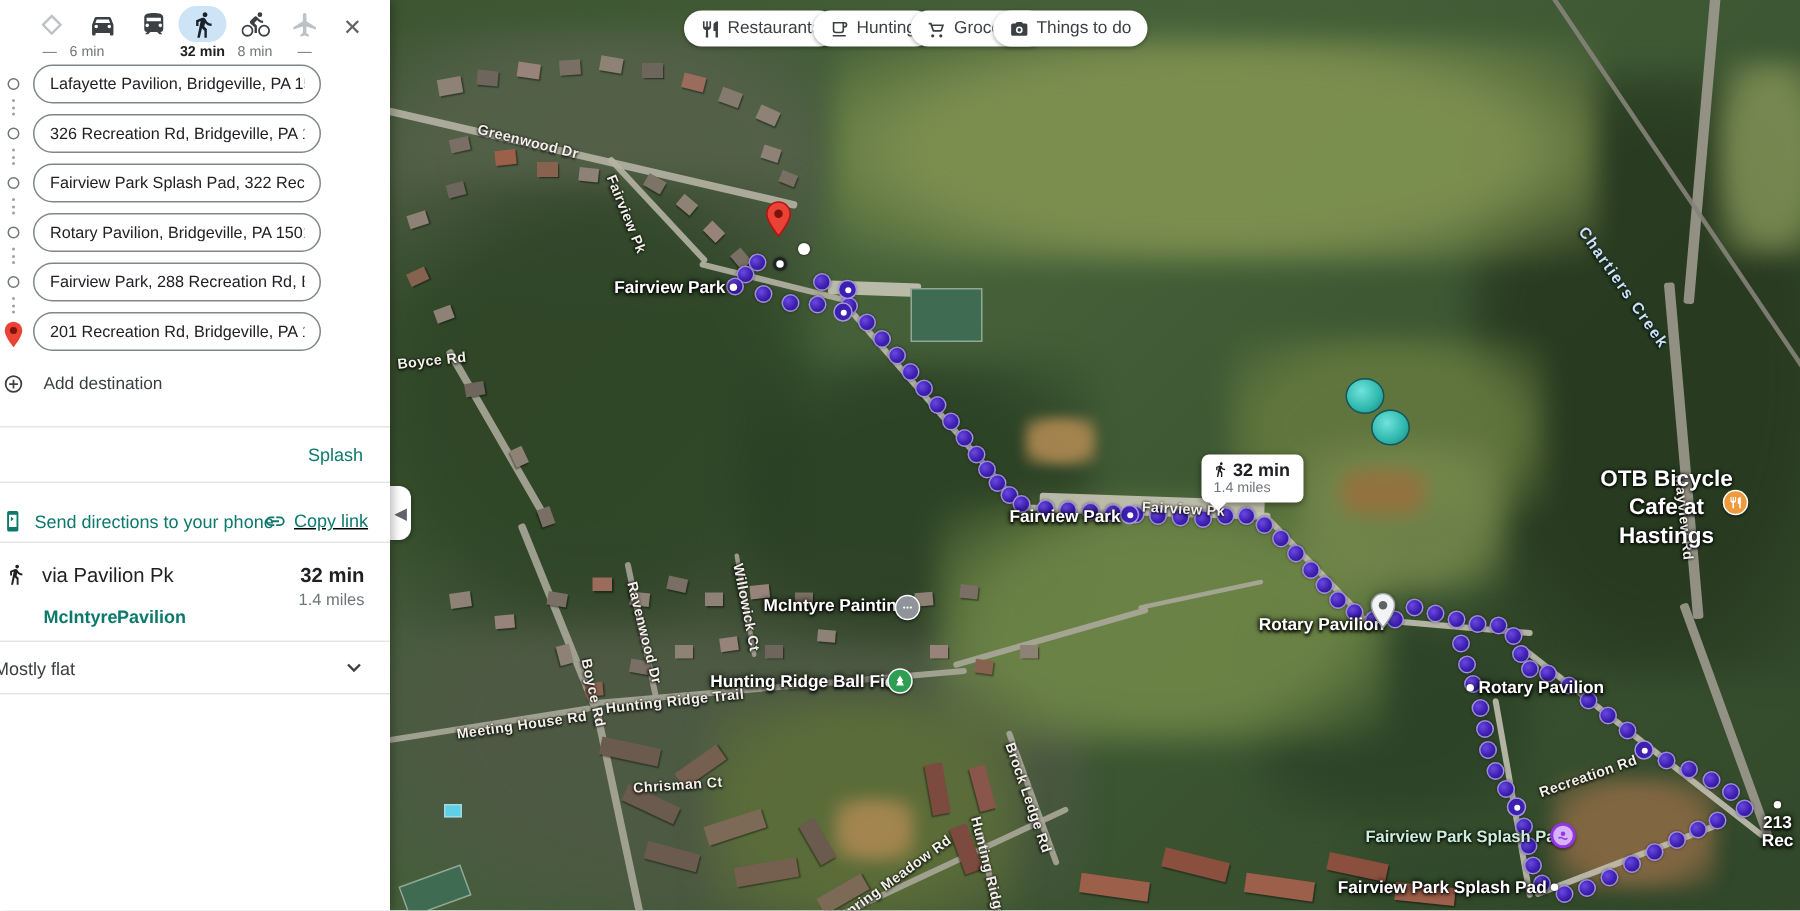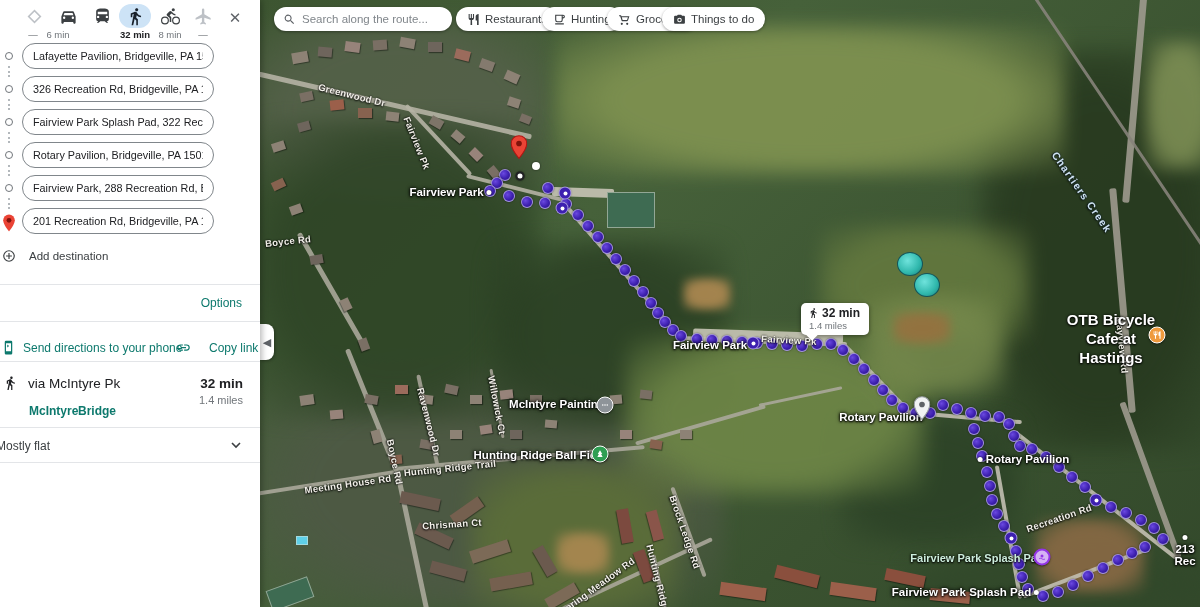--- a/index.html
+++ b/index.html
@@ -21,21 +21,21 @@
   .rail-pin { position:absolute; left:2px; }
   .add-dest-row { position:absolute; top:249px; left:2px; display:flex; align-items:center; gap:13px; cursor:pointer; }
   .add-dest-row svg { width:14px; height:14px; }
   .add-label { font-size:11.5px; color:#3c4043; }
   .divider { position:absolute; left:0; width:260px; height:1px; background:#e3e5e8; }
   .teal { color:#0d796d; }
   .options-link { position:absolute; top:296px; right:18px; font-size:12px; cursor:pointer; }
   .send-row { position:absolute; top:340px; left:1px; display:flex; align-items:center; gap:7px; cursor:pointer; }
   .send-row svg, .copy-row svg { width:15px; height:15px; fill:#0d796d; }
   .send-label, .copy-label { font-size:12px; }
-  .copy-row { position:absolute; top:340px; left:176px; display:flex; align-items:center; gap:18px; cursor:pointer; }
+  .copy-row { position:absolute; top:340px; left:176px; display:flex; gap:5px; cursor:pointer;text-decoration:underline; }
   .via-icon { position:absolute; top:374px; left:3px; width:15px; height:18px; fill:#202124; }
   .via-label { position:absolute; top:376px; left:28px; font-size:13.5px; color:#202124; }
   .via-duration { position:absolute; top:376px; right:17px; font-size:13.5px; font-weight:bold; color:#202124; }
   .via-distance { position:absolute; top:394px; right:17px; font-size:11px; color:#70757a; }
   .details-link { position:absolute; top:404px; left:29px; font-size:12px; font-weight:bold; cursor:pointer; }
   .preview-link { position:absolute; top:404px; left:78px; font-size:12px; font-weight:bold; cursor:pointer; }
   .elevation-label { position:absolute; top:439px; left:-4px; font-size:12px; color:#3c4043; }
   .elevation-chevron { position:absolute; top:437px; left:228px; width:16px; height:16px; cursor:pointer; color:#3c4043; }
 
   
@@ -350,26 +350,20 @@
     <div class="tooltip32">
       <div class="tt-row1">
         <svg viewBox="0 0 24 24">
             <path d="M13.5 5.5c1.1 0 2-.9 2-2s-.9-2-2-2-2 .9-2 2 .9 2 2 2zM9.8 8.9L7 23h2.1l1.8-8 2.1 2v6h2v-7.5l-2.1-2 .6-3C14.8 12 16.8 13 19 13v-2c-1.9 0-3.5-1-4.3-2.4l-1-1.6c-.4-.6-1-1-1.7-1-.3 0-.5.1-.8.1L6 8.3V13h2V9.6l1.8-.7"></path>
           </svg>
         <span class="tt-dur">32 min</span>
       </div>
       <div class="tt-dist">1.4 miles</div>
     </div>
 
-    <div class="searchbar">
-      <svg viewBox="0 0 24 24" style="width:13px;height:13px;flex:none">
-          <path fill="#5f6368" d="M15.5 14h-.8l-.3-.3a6.5 6.5 0 10-.7.7l.3.3v.8l5 5 1.5-1.5-5-5zm-6 0a4.5 4.5 0 110-9 4.5 4.5 0 010 9z"></path>
-        </svg>
-      <input type="text" readonly="" placeholder="Search along the route..." style="">
-    </div>
     <div class="chip" style="left:196px">
       <svg viewBox="0 0 24 24">
           <path d="M11 9H9V2H7v7H5V2H3v7c0 2.1 1.6 3.8 3.7 4L6.5 22h3l-.2-9c2.1-.2 3.7-1.9 3.7-4V2h-2v7zm5-3v8h2.5v8h3V2C18.3 2 16 4.7 16 6z"></path>
         </svg>
       <span>Restaurants</span>
     </div>
     <div class="chip" style="left:282px">
       <svg viewBox="0 0 24 24">
           <path d="M18.5 3H4v10a4 4 0 004 4h6a4 4 0 004-4v-3h.5a3.5 3.5 0 000-7zM16 13a2 2 0 01-2 2H8a2 2 0 01-2-2V5h10v8zm2.5-5H18V5h.5a1.5 1.5 0 010 3zM4 19h16v2H4z"></path>
         </svg>
@@ -470,45 +464,45 @@
     <input class="stop-field" style="top: 208px;" readonly="" value="201 Recreation Rd, Bridgeville, PA 15017">
 
     <div class="add-dest-row">
       <svg viewBox="0 0 24 24">
           <path fill="#3c4043" d="M12 2a10 10 0 1010 10A10 10 0 0012 2zm0 18a8 8 0 118-8 8 8 0 01-8 8zm1-13h-2v4H7v2h4v4h2v-4h4v-2h-4z"></path>
         </svg>
       <span class="add-label">Add destination</span>
     </div>
 
     <div class="divider" style="top:284px"></div>
-    <a class="options-link teal">Options</a>
+    <a class="options-link teal">Splash</a>
     <div class="divider" style="top:321px"></div>
 
     <div class="send-row">
       <svg viewBox="0 0 24 24">
           <path d="M16 1H8a2 2 0 00-2 2v18a2 2 0 002 2h8a2 2 0 002-2V3a2 2 0 00-2-2zm0 17H8V5h8v13zm-6-6l3-2.5L10 7v5z"></path>
         </svg>
       <span class="send-label teal">Send directions to your phone</span>
     </div>
     <div class="copy-row">
       <svg viewBox="0 0 24 24">
           <path d="M3.9 12A3.1 3.1 0 017 8.9h4V7H7a5 5 0 000 10h4v-1.9H7A3.1 3.1 0 013.9 12zM8 13h8v-2H8v2zm9-6h-4v1.9h4a3.1 3.1 0 010 6.2h-4V17h4a5 5 0 000-10z"></path>
         </svg>
       <span class="copy-label teal">Copy link</span>
     </div>
     <div class="divider" style="top:361px"></div>
 
     <svg class="via-icon" viewBox="0 0 24 24">
         <path d="M13.5 5.5c1.1 0 2-.9 2-2s-.9-2-2-2-2 .9-2 2 .9 2 2 2zM9.8 8.9L7 23h2.1l1.8-8 2.1 2v6h2v-7.5l-2.1-2 .6-3C14.8 12 16.8 13 19 13v-2c-1.9 0-3.5-1-4.3-2.4l-1-1.6c-.4-.6-1-1-1.7-1-.3 0-.5.1-.8.1L6 8.3V13h2V9.6l1.8-.7"></path>
       </svg>
-    <span class="via-label">via McIntyre Pk</span>
+    <span class="via-label">via Pavilion Pk</span>
     <span class="via-duration">32 min</span>
     <span class="via-distance">1.4 miles</span>
     <a class="details-link teal">McIntyre</a>
-    <a class="preview-link teal">Bridge</a>
+    <a class="preview-link teal">Pavilion</a>
 
     <div class="divider" style="top:427px"></div>
     <span class="elevation-label">Mostly flat</span>
     <svg class="elevation-chevron" viewBox="0 0 24 24">
         <path fill="none" stroke="#3c4043" stroke-width="2.4" d="M6 9l6 6 6-6"></path>
       </svg>
     <div class="divider" style="top:462px"></div>
   </aside>
 </div>
 

